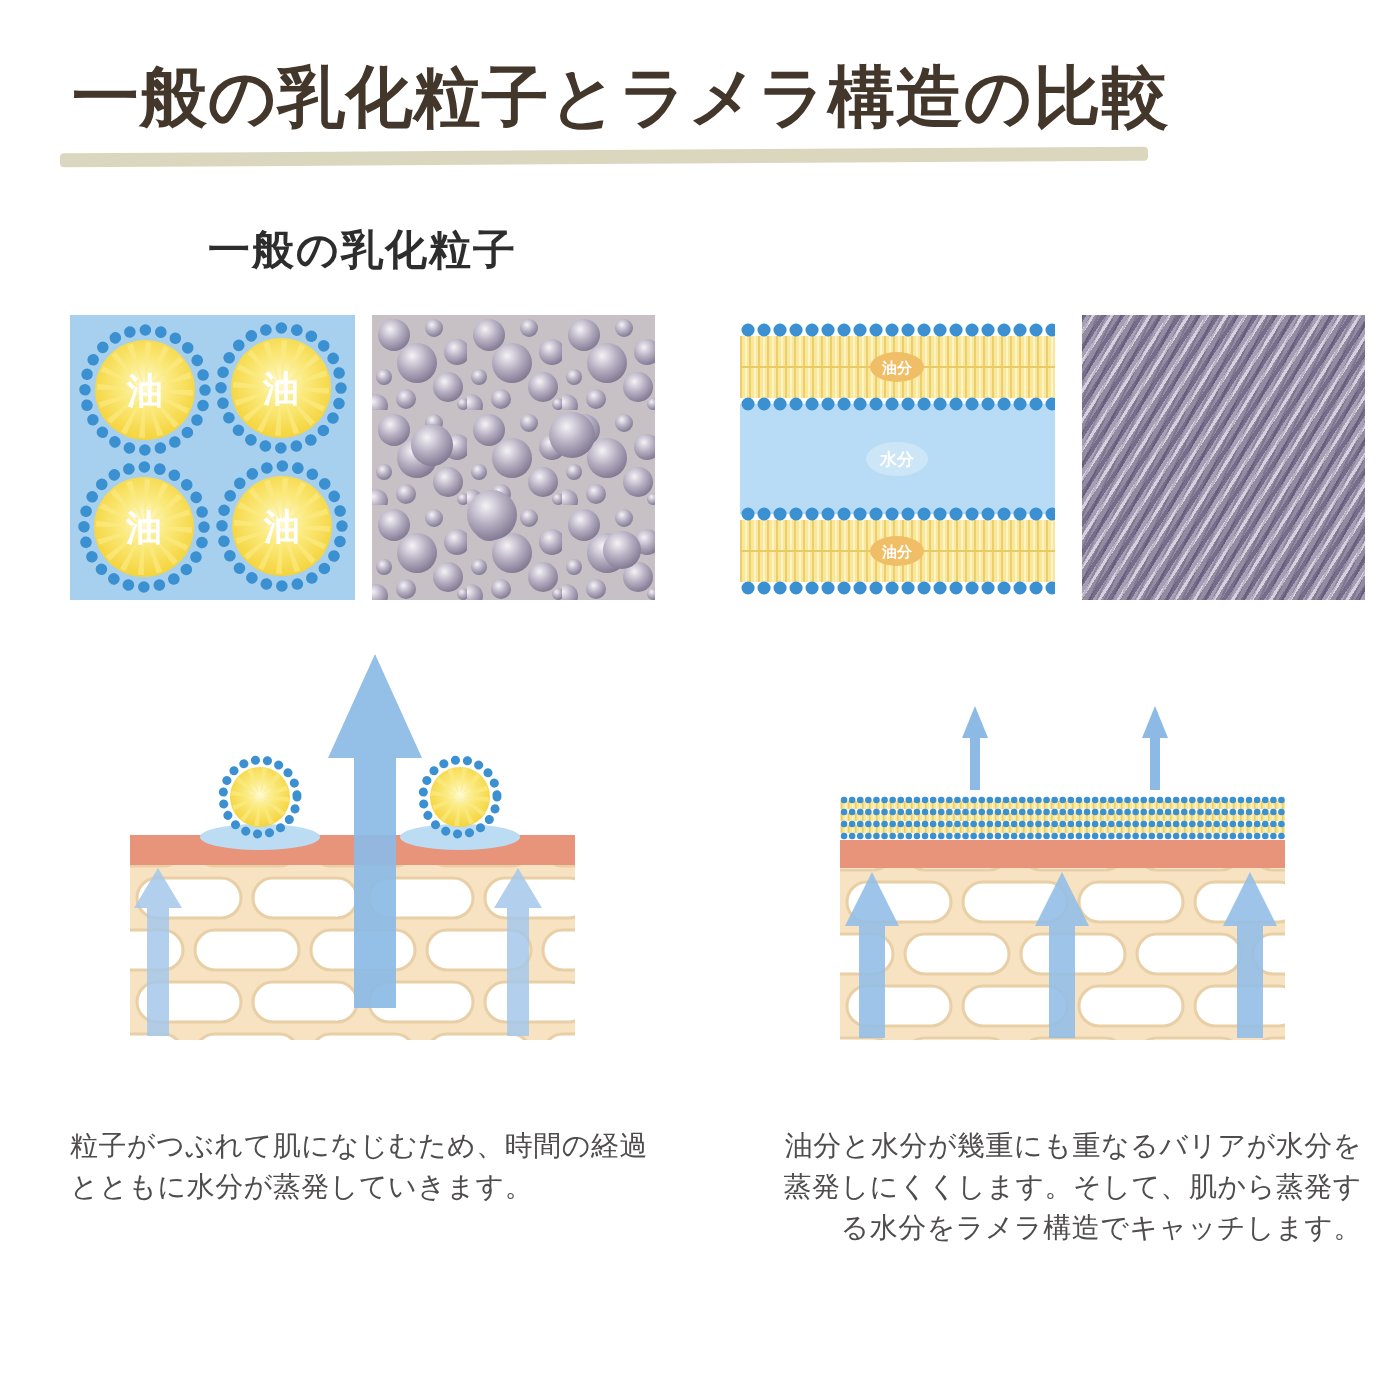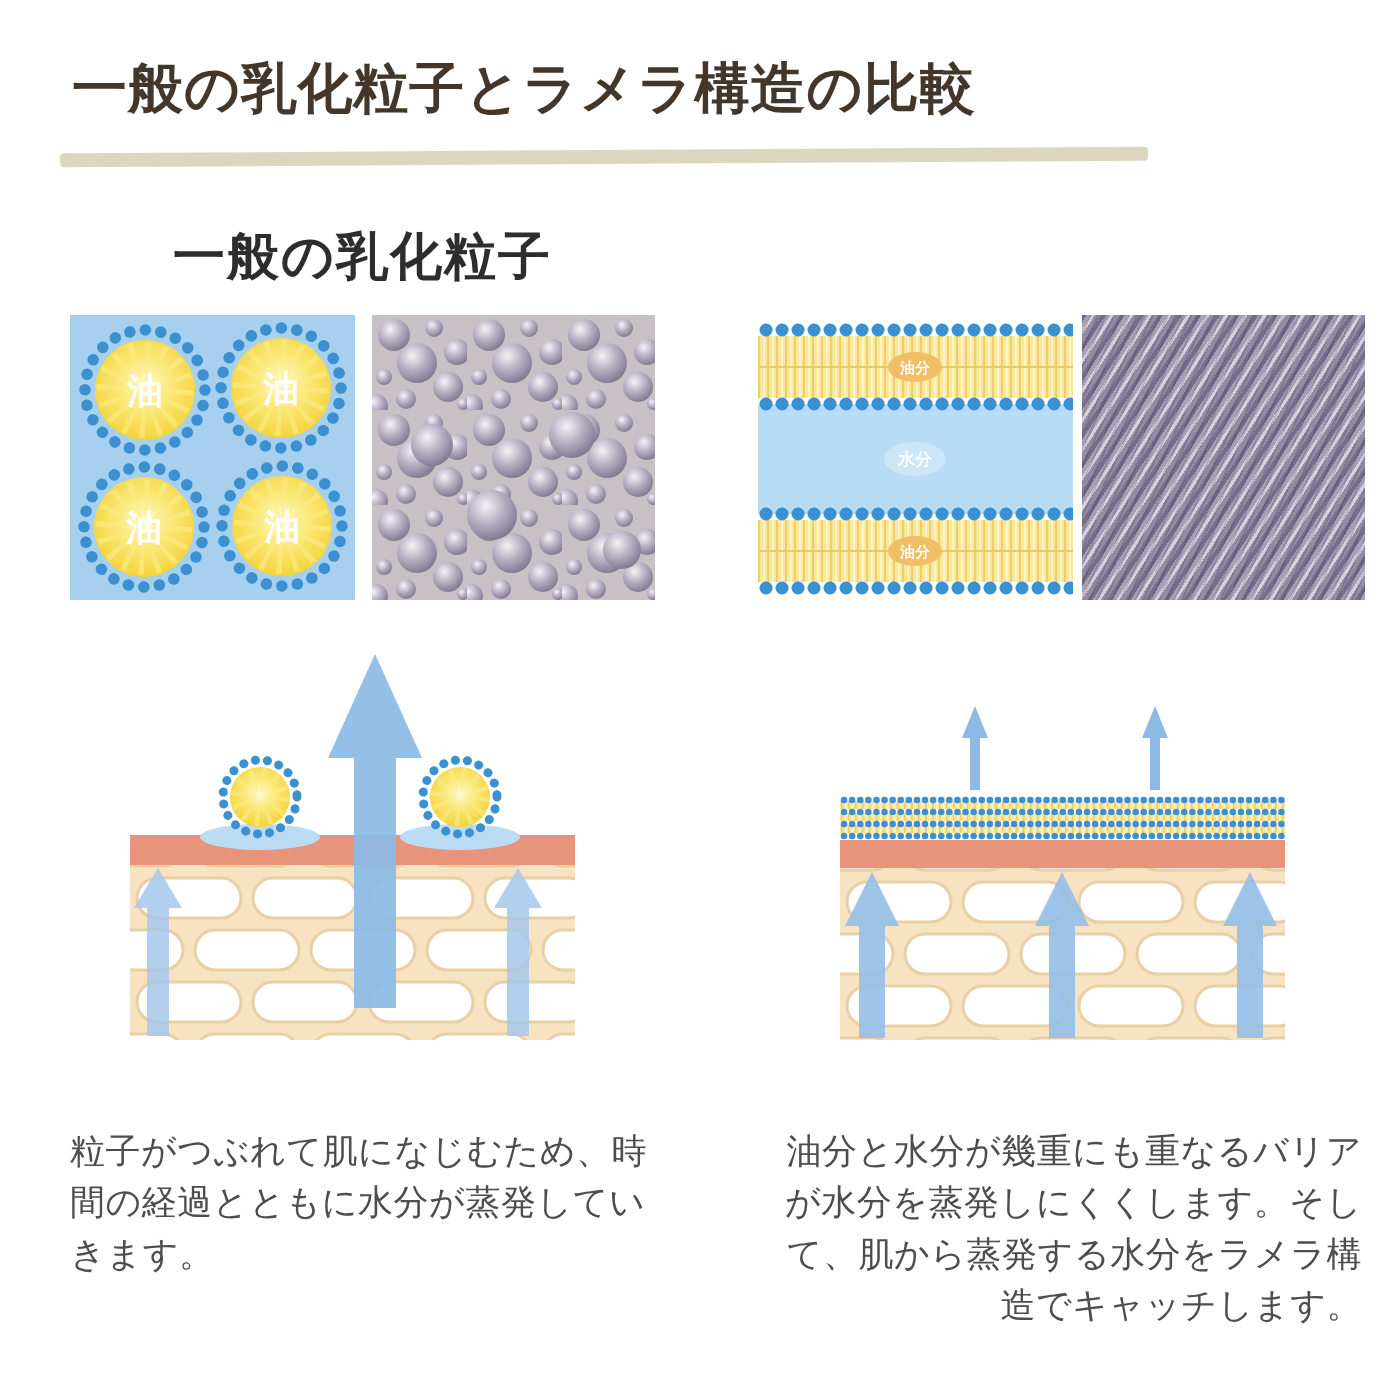--- a/index.html
+++ b/index.html
@@ -1,42 +1,42 @@
 <!DOCTYPE html>
 <html><head>
 <meta charset="utf-8">
 <style>
   html,body{margin:0;padding:0;background:#ffffff;}
   .page{position:relative;width:1400px;height:1400px;background:#ffffff;overflow:hidden;
         font-family:"Liberation Sans","DejaVu Sans",sans-serif;}
 
   .title{position:absolute;left:72px;top:52px;width:1310px;
          font-family:"Liberation Serif","DejaVu Serif",serif;
-         font-size:55px;font-weight:700;color:#43362a;letter-spacing:1px;white-space:nowrap;}
+         font-size:67px;font-weight:700;color:#43362a;letter-spacing:1px;white-space:nowrap;}
   .title-underline{position:absolute;left:60px;top:150px;width:1088px;height:14px;
          background:#dbd7bf;border-radius:4px;transform:rotate(-0.35deg);}
 
-  .col-heading{position:absolute;top:222px;font-size:52px;font-weight:600;color:#2d2d2d;
+  .col-heading{position:absolute;top:222px;font-size:42px;font-weight:600;color:#2d2d2d;
          text-align:center;letter-spacing:2px;}
   .col-heading.left{left:70px;width:585px;}
   .col-heading.right{left:750px;width:615px;}
 
   .panel{position:absolute;}
   .d1{left:70px;top:315px;width:285px;height:285px;}
   .d2{left:372px;top:315px;width:283px;height:285px;}
-  .d3{left:758px;top:318px;width:265px;height:282px;text-align:right;}
+  .d3{left:740px;top:318px;width:265px;height:282px;text-align:right;}
   .d4{left:1082px;top:315px;width:283px;height:285px;
       background:
         repeating-linear-gradient(115deg, rgba(30,20,50,0.16) 0 2px, rgba(255,255,255,0) 2px 7px),
         repeating-linear-gradient(123deg, #756d8a 0 4px, #a79fb6 4px 8px, #d6d1de 8px 11px, #938ba2 11px 16px);}
 
   .skin-left{left:110px;top:640px;width:490px;height:410px;}
   .skin-right{left:820px;top:690px;width:490px;height:360px;}
 
-  .caption{position:absolute;top:1125px;font-size:35px;line-height:1.47;color:#4f4c4d;
+  .caption{position:absolute;top:1125px;font-size:28px;line-height:1.47;color:#4f4c4d;
            letter-spacing:0.5px;}
   .caption.left{left:70px;width:596px;}
   .caption.right{left:758px;width:604px;text-align:right;}
 
   svg{display:block;}
   .badge-label{fill:#ffffff;font-weight:bold;font-family:"Liberation Sans","DejaVu Sans",sans-serif;}
 </style>
 </head>
 <body>
 

